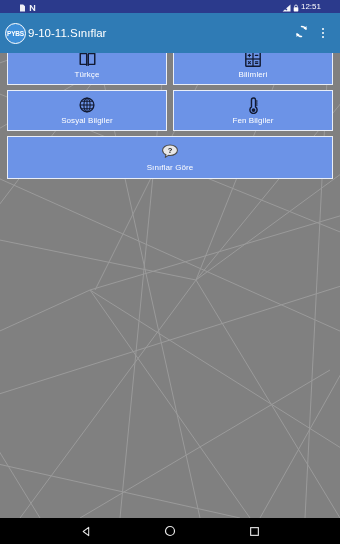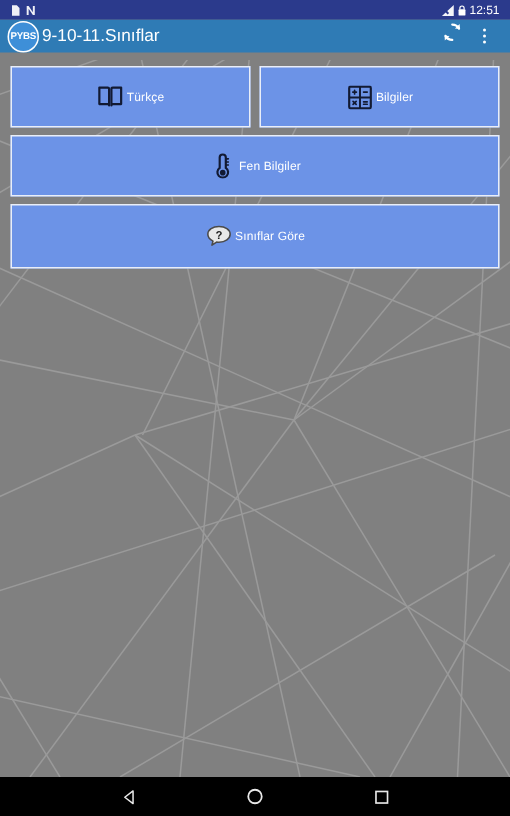--- a/index.html
+++ b/index.html
@@ -20,21 +20,21 @@
   }
 
   
   .status-bar {
     position: relative;
     height: 13px;
     background: #2B3A8C;
     display: flex;
     align-items: center;
     justify-content: space-between;
-    padding: 0 7px;
+    padding: 0 19px;
     box-sizing: border-box;
     z-index: 6;
   }
   .status-left, .status-right {
     display: flex;
     align-items: center;
     gap: 3px;
   }
   .status-right { gap: 2px; }
   .sb-icon { display: block; }
@@ -42,21 +42,21 @@
     color: #ffffff;
     font-size: 8px;
     line-height: 8px;
     letter-spacing: 0px;
     font-family: "Liberation Sans", sans-serif;
   }
 
   
   .app-bar {
     position: relative;
-    height: 22px;
+    height: 40px;
     background: #2F7BB5;
     display: flex;
     align-items: center;
     padding: 0 6px 0 5px;
     box-sizing: border-box;
     z-index: 5;
   }
   .brand-logo {
     width: 21px;
     height: 21px;
@@ -139,21 +139,21 @@
     gap: 6px;
     margin-bottom: 5px;
   }
   .tile {
     background: #6C93E7;
     border: 1px solid #e9eef8;
     box-sizing: border-box;
     flex: 1 1 0;
     height: 41px;
     display: flex;
-    flex-direction: row;
+    flex-direction: column;
     align-items: center;
     justify-content: center;
     gap: 2px;
     cursor: pointer;
     user-select: none;
   }
   .tile.wide { flex: 1 1 100%; height: 43px; }
   .tile-icon {
     width: 18px;
     height: 18px;
@@ -305,25 +305,37 @@
             <svg width="16" height="16" viewBox="0 0 20 20">
               <rect x="1" y="1" width="18" height="18" rx="1" fill="none" stroke="#121a33" stroke-width="1.8"></rect>
               <line x1="10" y1="1" x2="10" y2="19" stroke="#121a33" stroke-width="1.6"></line>
               <line x1="1" y1="10" x2="19" y2="10" stroke="#121a33" stroke-width="1.6"></line>
               <path d="M5.5 4v3M4 5.5h3" stroke="#121a33" stroke-width="1.4" stroke-linecap="round"></path>
               <path d="M13 5.5h3" stroke="#121a33" stroke-width="1.4" stroke-linecap="round"></path>
               <path d="M4.2 13.2l2.6 2.6M6.8 13.2l-2.6 2.6" stroke="#121a33" stroke-width="1.4" stroke-linecap="round"></path>
               <path d="M13 13.6h3M13 15.6h3" stroke="#121a33" stroke-width="1.4" stroke-linecap="round"></path>
             </svg>
           </span>
-          <span class="tile-label">Bilgiler</span>
+          <span class="tile-label">Bilimleri</span>
         </div>
       </div>
 
       <div class="row">
+        <div class="tile">
+          <span class="tile-icon">
+            <svg width="16" height="16" viewBox="0 0 20 20">
+              <circle cx="10" cy="10" r="8.6" fill="none" stroke="#121a33" stroke-width="1.7"></circle>
+              <ellipse cx="10" cy="10" rx="3.9" ry="8.6" fill="none" stroke="#121a33" stroke-width="1.4"></ellipse>
+              <line x1="1.4" y1="10" x2="18.6" y2="10" stroke="#121a33" stroke-width="1.4"></line>
+              <path d="M3 5.2h14M3 14.8h14" fill="none" stroke="#121a33" stroke-width="1.3"></path>
+              <line x1="10" y1="1.4" x2="10" y2="18.6" stroke="#121a33" stroke-width="1.3"></line>
+            </svg>
+          </span>
+          <span class="tile-label">Sosyal Bilgiler</span>
+        </div>
 
         <div class="tile">
           <span class="tile-icon">
             <svg width="13" height="17" viewBox="0 0 14 20">
               <path d="M7 1.2c-1.4 0-2.4 1-2.4 2.4v8.1a4.2 4.2 0 1 0 4.8 0V3.6c0-1.4-1-2.4-2.4-2.4z" fill="none" stroke="#121a33" stroke-width="1.7"></path>
               <circle cx="7" cy="15.4" r="2.2" fill="#121a33"></circle>
               <path d="M9.4 4.6h2M9.4 7h2M9.4 9.4h2" stroke="#121a33" stroke-width="1.2" stroke-linecap="round"></path>
             </svg>
           </span>
           <span class="tile-label">Fen Bilgiler</span>

